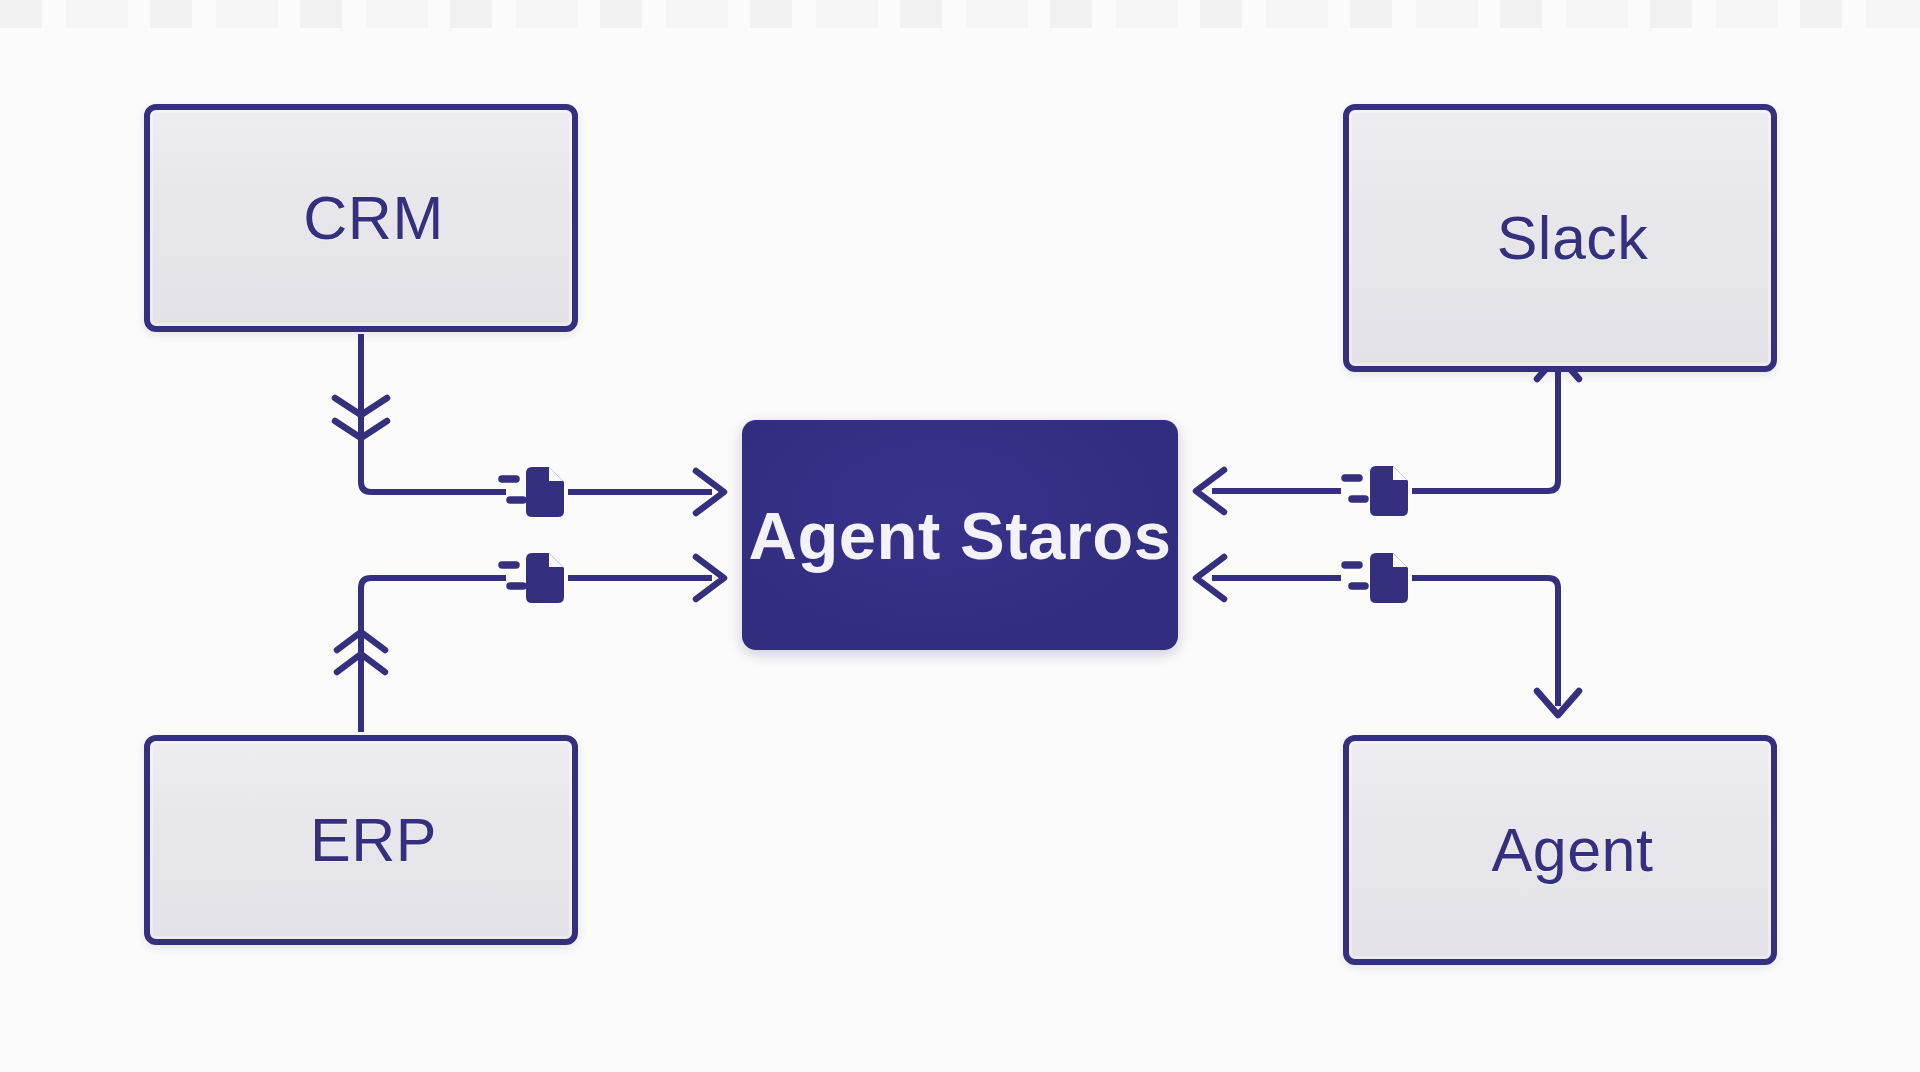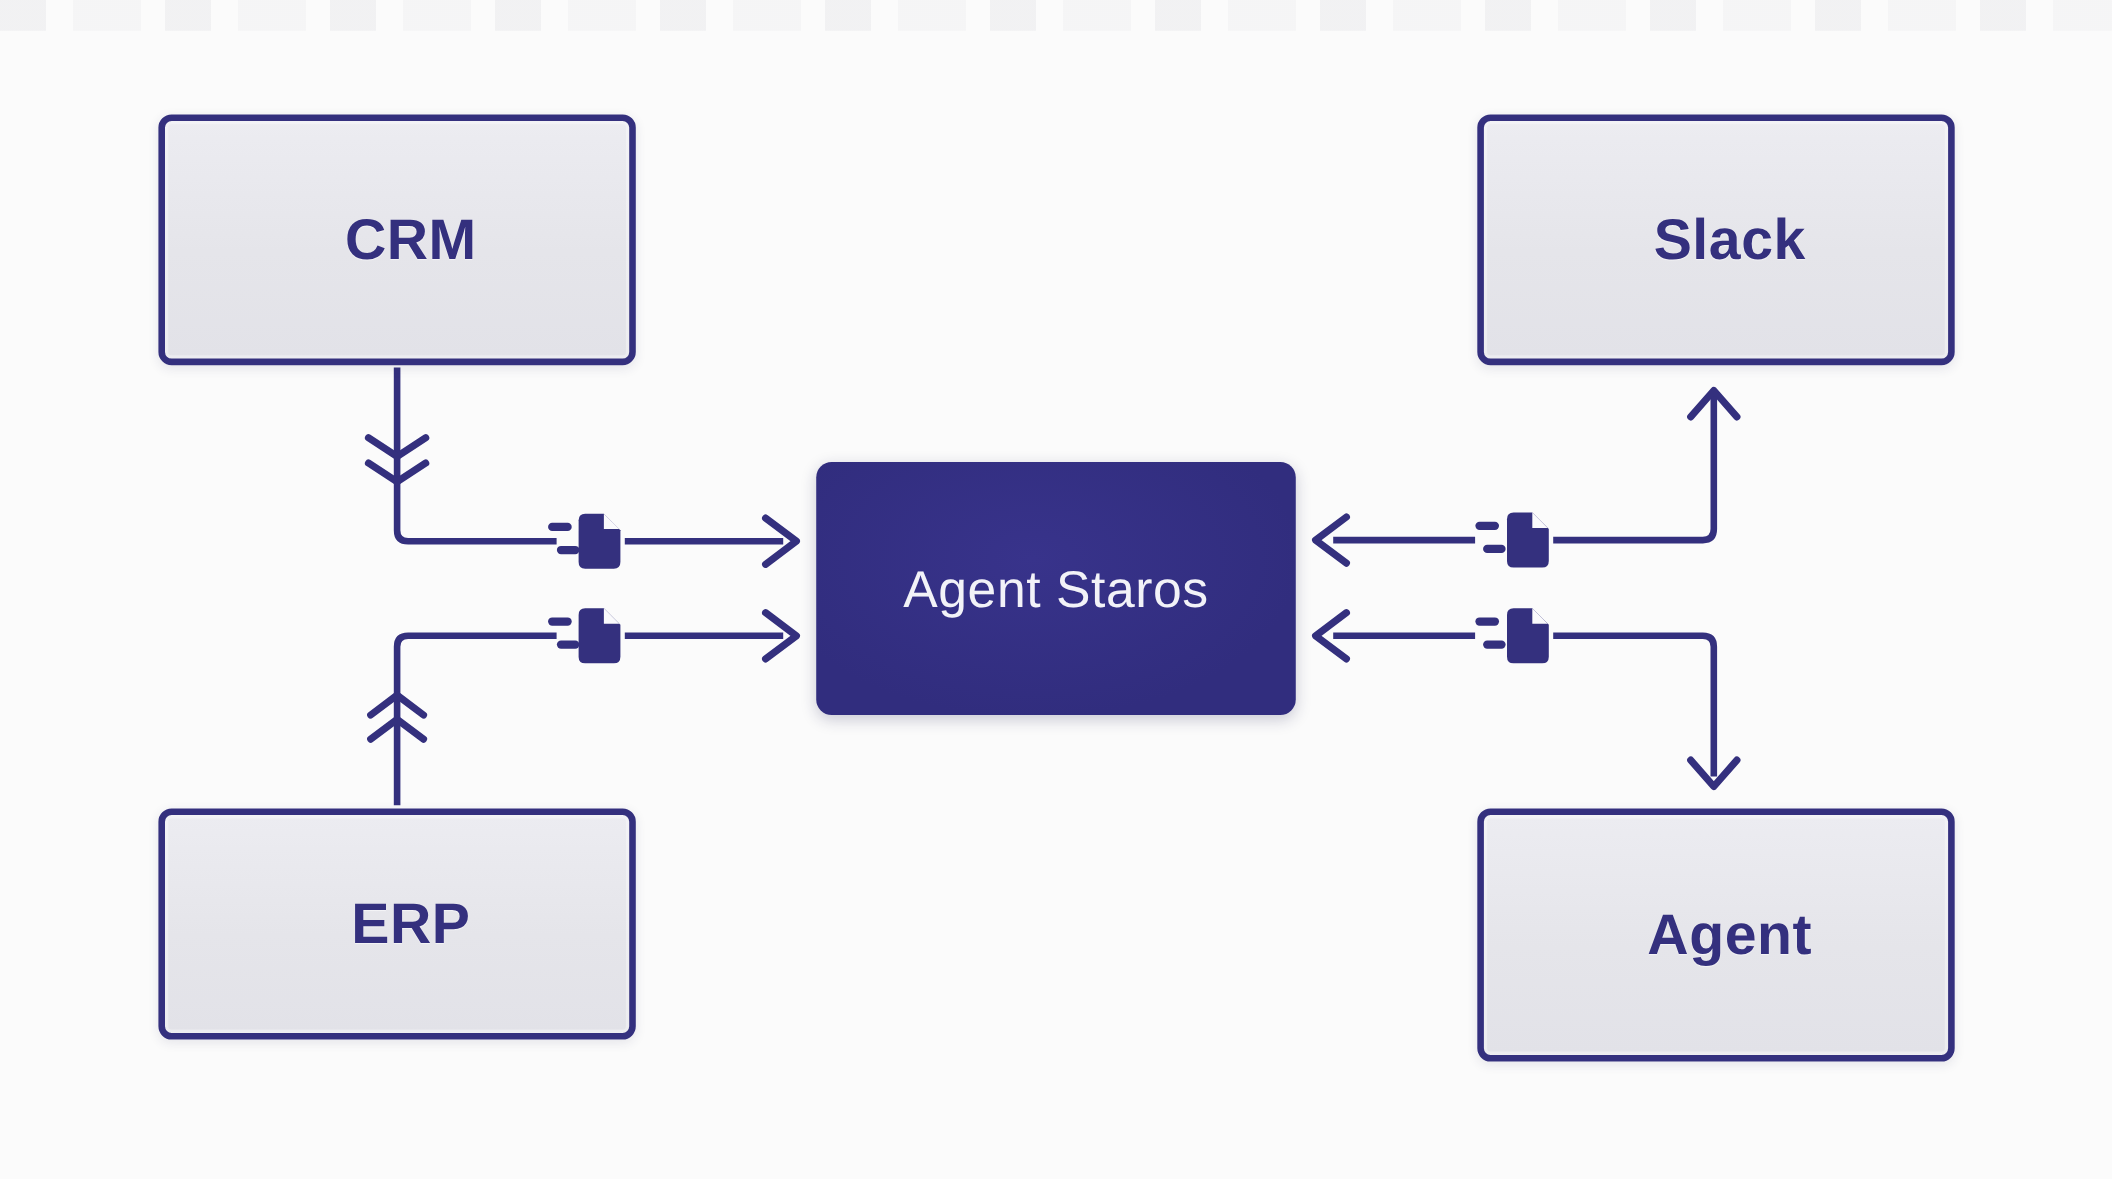--- a/index.html
+++ b/index.html
@@ -34,41 +34,41 @@
     border: 6px solid var(--indigo, #34307e);
     border-radius: 12px;
     background: linear-gradient(180deg, #ececf1 0%, var(--node-fill, #e5e5ea) 55%, #e2e2e8 100%);
     box-shadow: 0 3px 10px rgba(40, 40, 90, 0.10), inset 0 0 0 3px rgba(255,255,255,0.35);
     display: flex;
     align-items: center;
     justify-content: center;
   }
   .node-label {
     color: var(--node-text, #34307e);
-    font-size: 52px;
-    font-weight: 700;
+    font-size: 61px;
+    font-weight: 400;
     letter-spacing: 0.5px;
     text-shadow: 0 1px 1px rgba(255,255,255,0.6);
     margin-left: 25px;
   }
   .node-crm   { left: 144px; top: 104px; width: 434px; height: 228px; }
-  .node-slack { left: 1343px; top: 104px; width: 434px; height: 228px; }
+  .node-slack { left: 1343px; top: 104px; width: 434px; height: 268px; }
   .node-erp   { left: 144px; top: 735px; width: 434px; height: 210px; }
   .node-teams { left: 1343px; top: 735px; width: 434px; height: 230px; }
   .node-agent {
     left: 742px; top: 420px; width: 436px; height: 230px;
     border: none;
     border-radius: 14px;
     background: radial-gradient(ellipse at 45% 38%, #38338b 0%, var(--agent-fill, #312d7e) 72%);
     box-shadow: 0 4px 14px rgba(30, 30, 80, 0.22);
   }
   .agent-label {
     color: var(--agent-text, #f2f2f8);
-    font-size: 47px;
-    font-weight: 400;
+    font-size: 67px;
+    font-weight: 700;
     letter-spacing: 0.5px;
   }
   svg.connectors {
     position: absolute;
     left: 0; top: 0;
     width: 1920px;
     height: 1072px;
   }
   .edge-line {
     fill: none;

